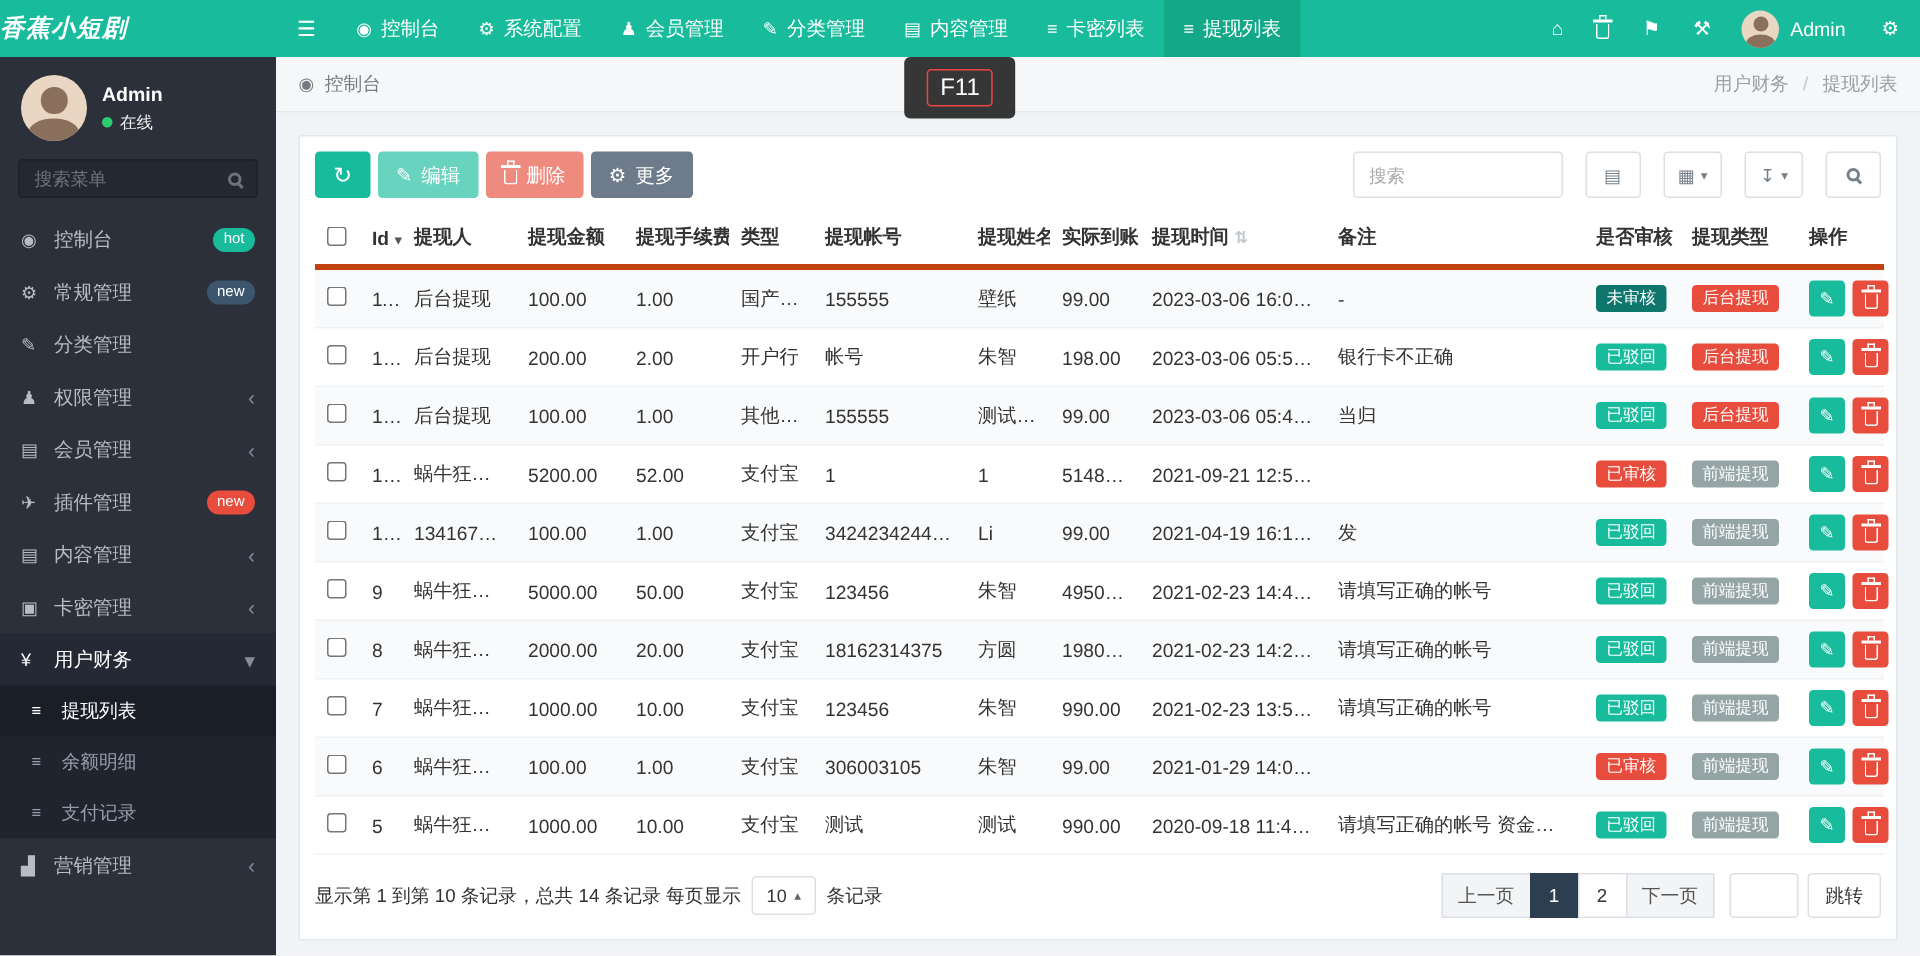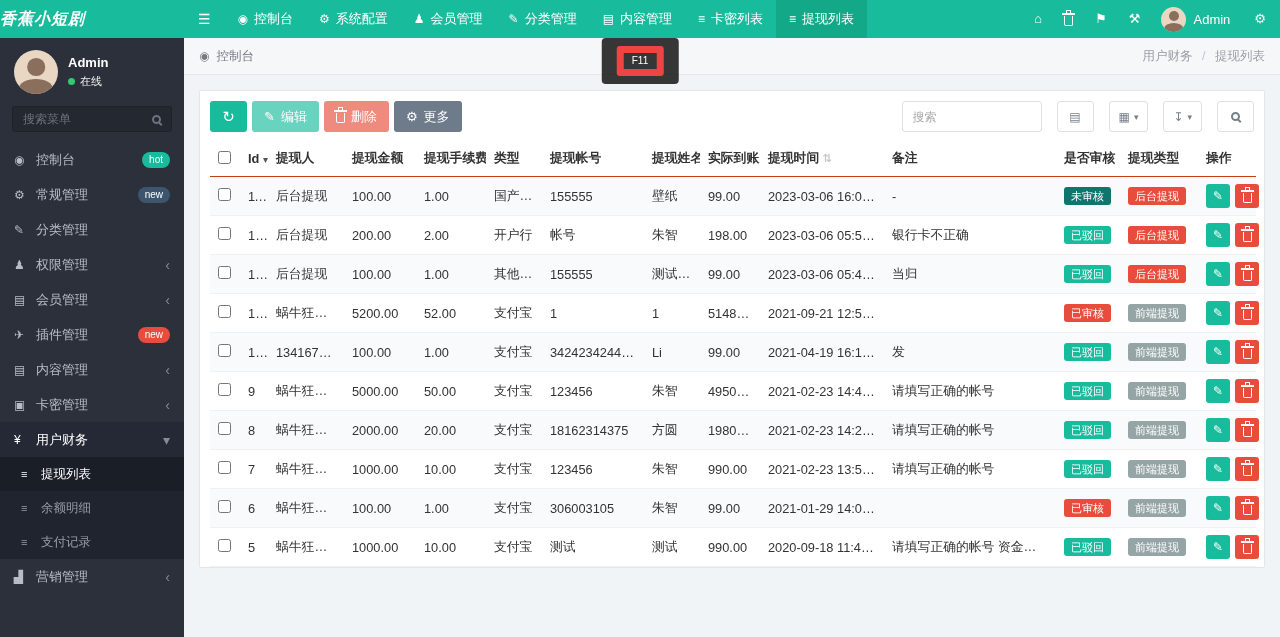--- a/index.html
+++ b/index.html
@@ -64,21 +64,21 @@
   .btn-more{background:#6e7b8a}
   .toolbar-right{margin-left:auto;display:flex;align-items:center;gap:15px}
   .search-box{width:140px;height:31px;border:1px solid #dcdfe3;border-radius:3px;padding:0 10px;font-size:12px;outline:none;color:#555;font-family:inherit}
   .search-box::placeholder{color:#aaa}
   .tool-btn{height:31px;min-width:37px;background:#fff;border:1px solid #dcdfe3;border-radius:3px;color:#76808a;display:inline-flex;align-items:center;justify-content:center;gap:4px;cursor:pointer;font-size:12px;padding:0 9px}
   .tool-btn .caret{font-size:9px}
 
   
   .table-wrap{padding:0 10px}
   table{width:100%;border-collapse:collapse;table-layout:fixed;font-size:12.8px;color:#333}
-  th{font-weight:bold;text-align:left;padding:9px 8px;border-bottom:1px solid #c2410c;white-space:nowrap;overflow:hidden}
+  th{font-weight:bold;text-align:left;padding:9px 8px;border-bottom:4px solid #c2410c;white-space:nowrap;overflow:hidden}
   td{padding:7px 8px;border-bottom:1px solid #f0f1f3;white-space:nowrap;overflow:hidden;text-overflow:ellipsis}
   tbody tr:nth-child(odd){background:#f9fafb}
   .sorted{color:#555;font-size:10px}
   .sortable{color:#c3c8cd;font-size:11px}
   .tag{display:inline-block;padding:3px 7px;border-radius:3px;color:#fff;font-size:11px;line-height:1.1}
   .ops{overflow:visible}
   .op{width:24px;height:24px;border-radius:3px;display:inline-flex;align-items:center;justify-content:center;color:#fff;font-size:12px;margin-right:5px;cursor:pointer;text-decoration:none;vertical-align:middle}
   .op-edit{background:#18bc9c}
   .op-del{background:#e74c3c}
 
@@ -88,21 +88,21 @@
   .page-size .caret{font-size:9px;color:#666}
   .pagination{margin-left:auto;display:flex;align-items:center}
   .page,.page-nav{min-width:33px;height:30px;display:inline-flex;align-items:center;justify-content:center;border:1px solid #dcdfe3;background:#fff;color:#333;cursor:pointer;margin-left:-1px;padding:0 10px;font-size:12.5px;text-decoration:none}
   .page-nav{background:#f3f4f6;color:#555}
   .page.active{background:#2c3e50;border-color:#2c3e50;color:#fff}
   .jump-input{width:46px;height:30px;border:1px solid #dcdfe3;margin-left:10px;border-radius:3px;outline:none;padding:0 6px;font-family:inherit}
   .jump-btn{height:30px;padding:0 11px;border:1px solid #dcdfe3;background:#fff;border-radius:3px;margin-left:6px;color:#333;cursor:pointer;font-size:12.5px;display:inline-flex;align-items:center;text-decoration:none}
 
   
   .toast{position:absolute;top:38px;left:50%;transform:translateX(-50%);background:rgba(0,0,0,.78);color:#fff;border-radius:4px;padding:8px 15px;display:flex;align-items:center;gap:9px;font-size:13px;z-index:20;white-space:nowrap}
-  .kbd{border:7px solid #ef4444;border-radius:3px;padding:2px 8px;font-size:10px;line-height:1.2}
+  .kbd{border:1px solid #ef4444;border-radius:3px;padding:2px 8px;font-size:16px;line-height:1.2}
 
   
   .icon-trash{display:inline-block;width:9px;height:10px;border:1px solid currentColor;border-top:none;border-radius:0 0 2px 2px;position:relative;margin-top:3px}
   .icon-trash::before{content:'';position:absolute;left:-3px;right:-3px;top:-3px;height:2px;background:currentColor}
   .icon-trash::after{content:'';position:absolute;left:1px;top:-6px;width:3px;height:2px;border:1px solid currentColor;border-bottom:none}
   .icon-lens{display:inline-block;width:9px;height:9px;border:2px solid currentColor;border-radius:50%;position:relative}
   .icon-lens::after{content:'';position:absolute;width:2px;height:5px;background:currentColor;bottom:-4px;right:-2px;transform:rotate(-45deg)}
 </style>
 </head>
 <body>
@@ -527,20 +527,35 @@
                   <td class="ops"><a class="op op-edit">
                       <span>✎</span>
                     </a><a class="op op-del">
                       <span class="icon-trash"></span>
                     </a></td>
                 </tr>
               </tbody>
           </table>
         </div>
 
+        <div class="table-footer">
+          <span>显示第 1 到第 10 条记录，总共 14 条记录 每页显示</span>
+          <span class="page-size">
+            <span>10</span>
+            <span class="caret">▴</span>
+          </span>
+          <span>条记录</span>
+          <div class="pagination">
+            <a class="page-nav">上一页</a>
+            <span style="display:contents"><a class="page active">1</a><a class="page">2</a></span>
+            <a class="page-nav">下一页</a>
+            <input class="jump-input" style="">
+            <a class="jump-btn">跳转</a>
+          </div>
+        </div>
 
       </div>
     </div>
   </main>
 
   <div class="toast">
     <span class="kbd">F11</span>
   </div>
 
 </div>

